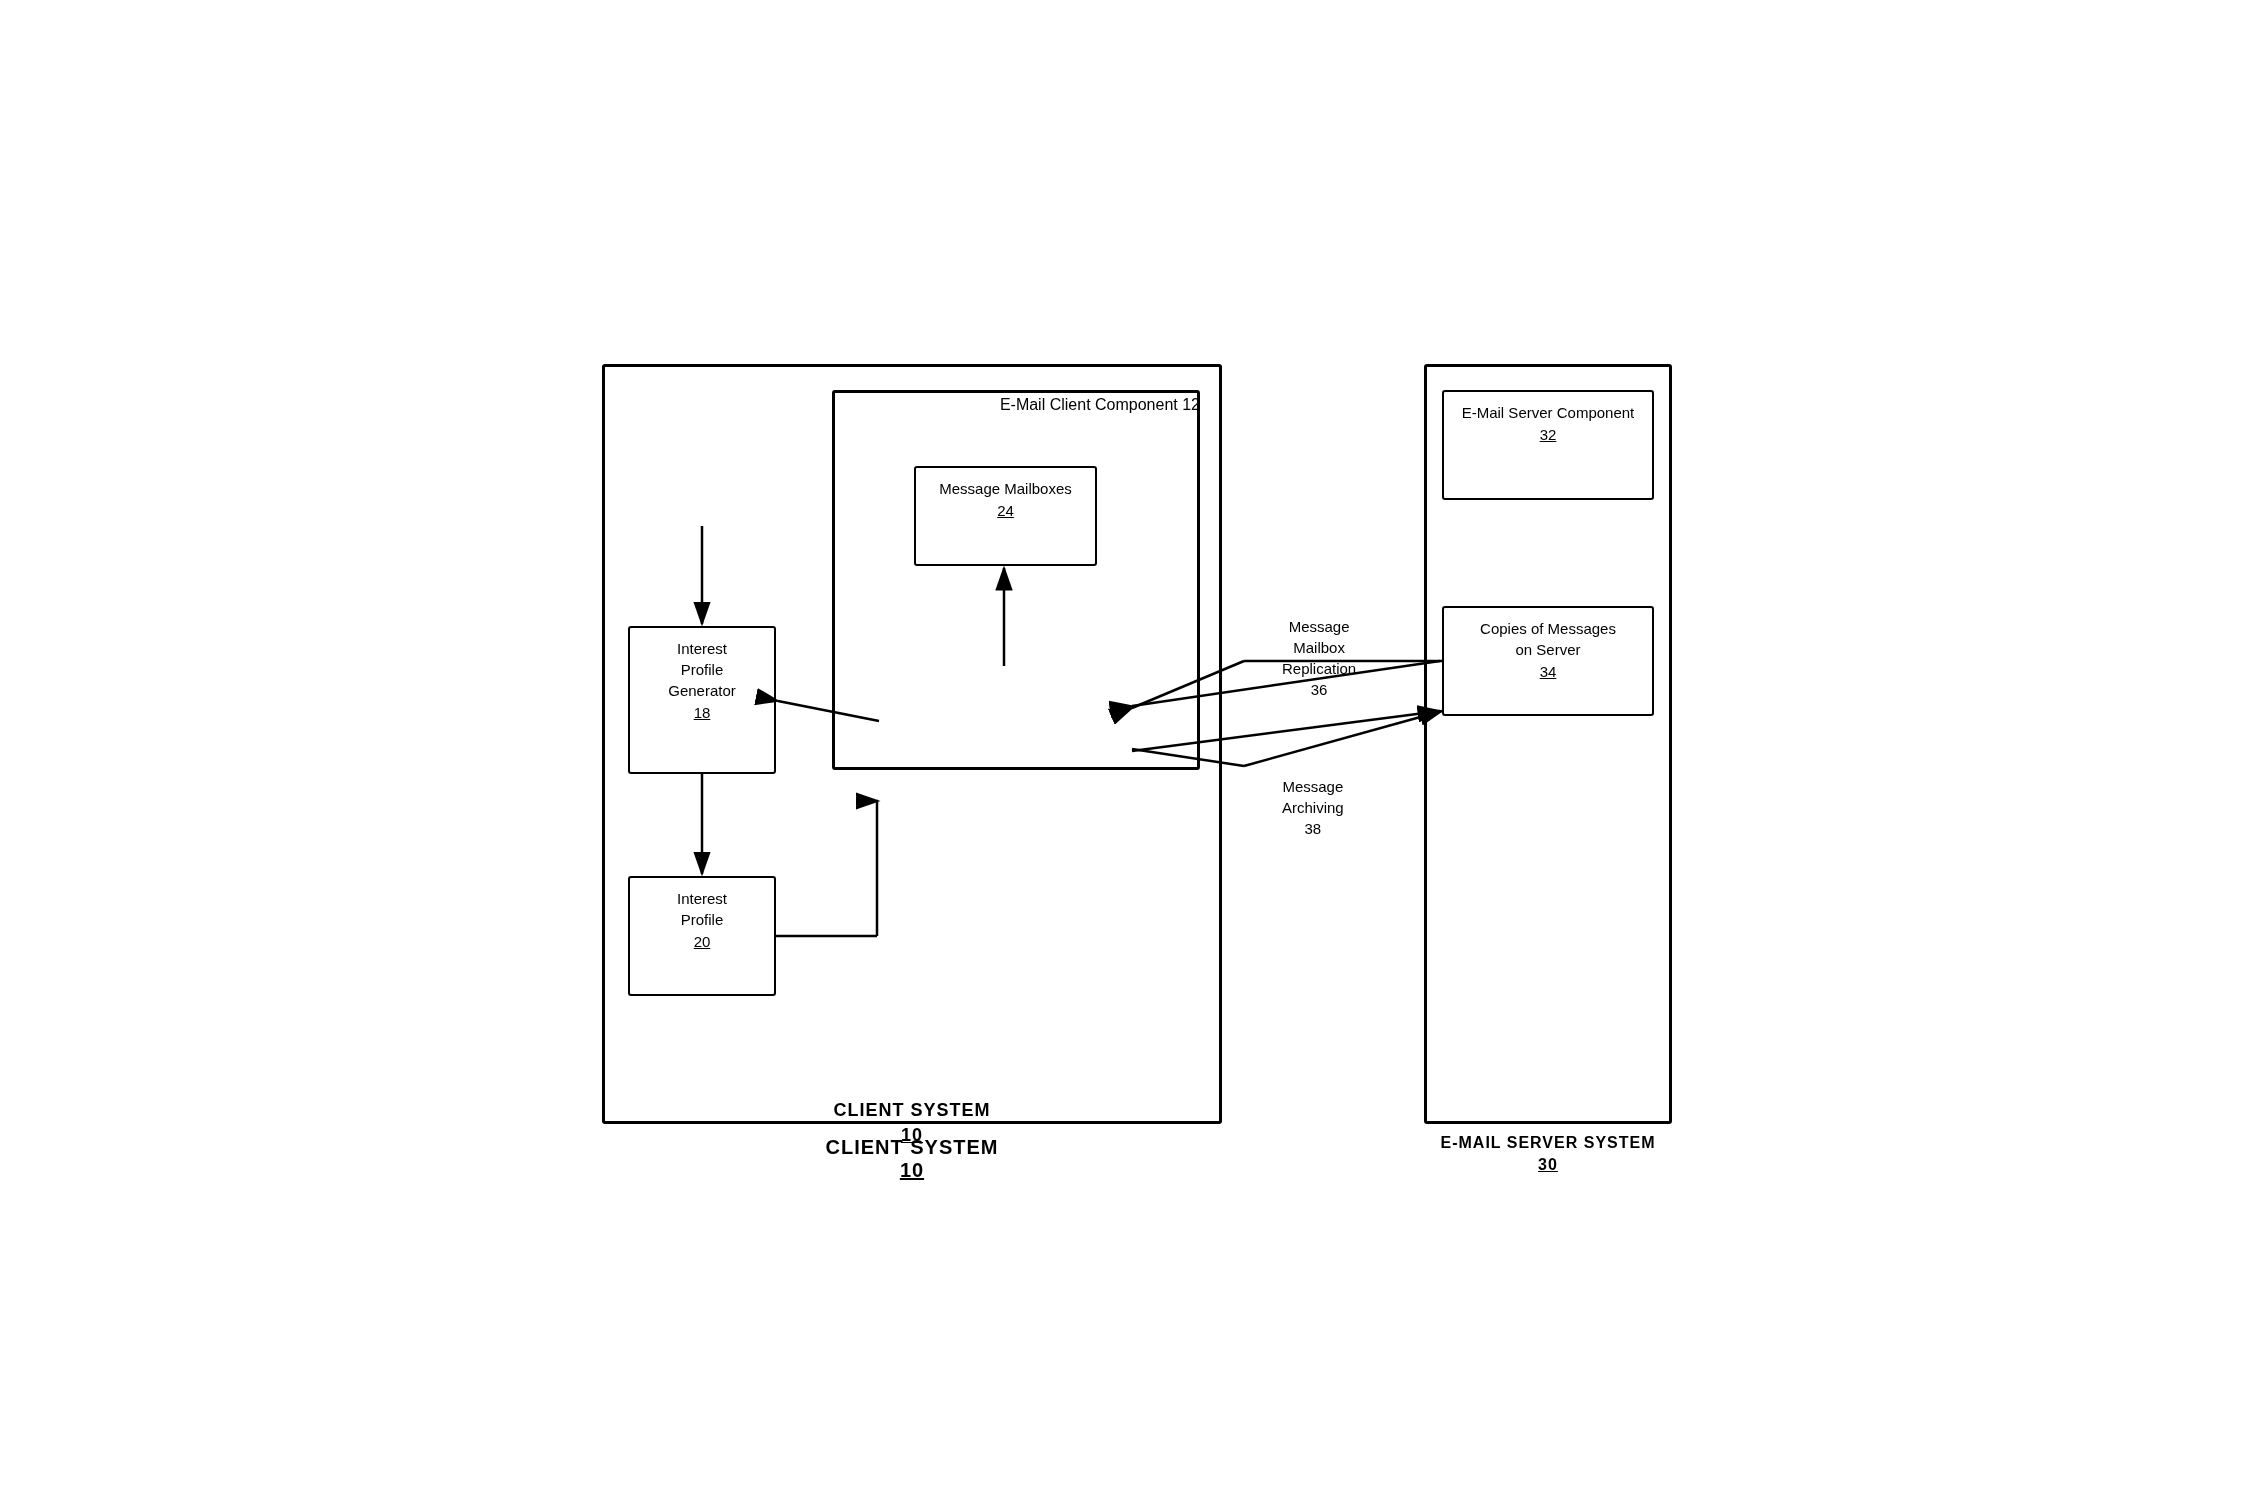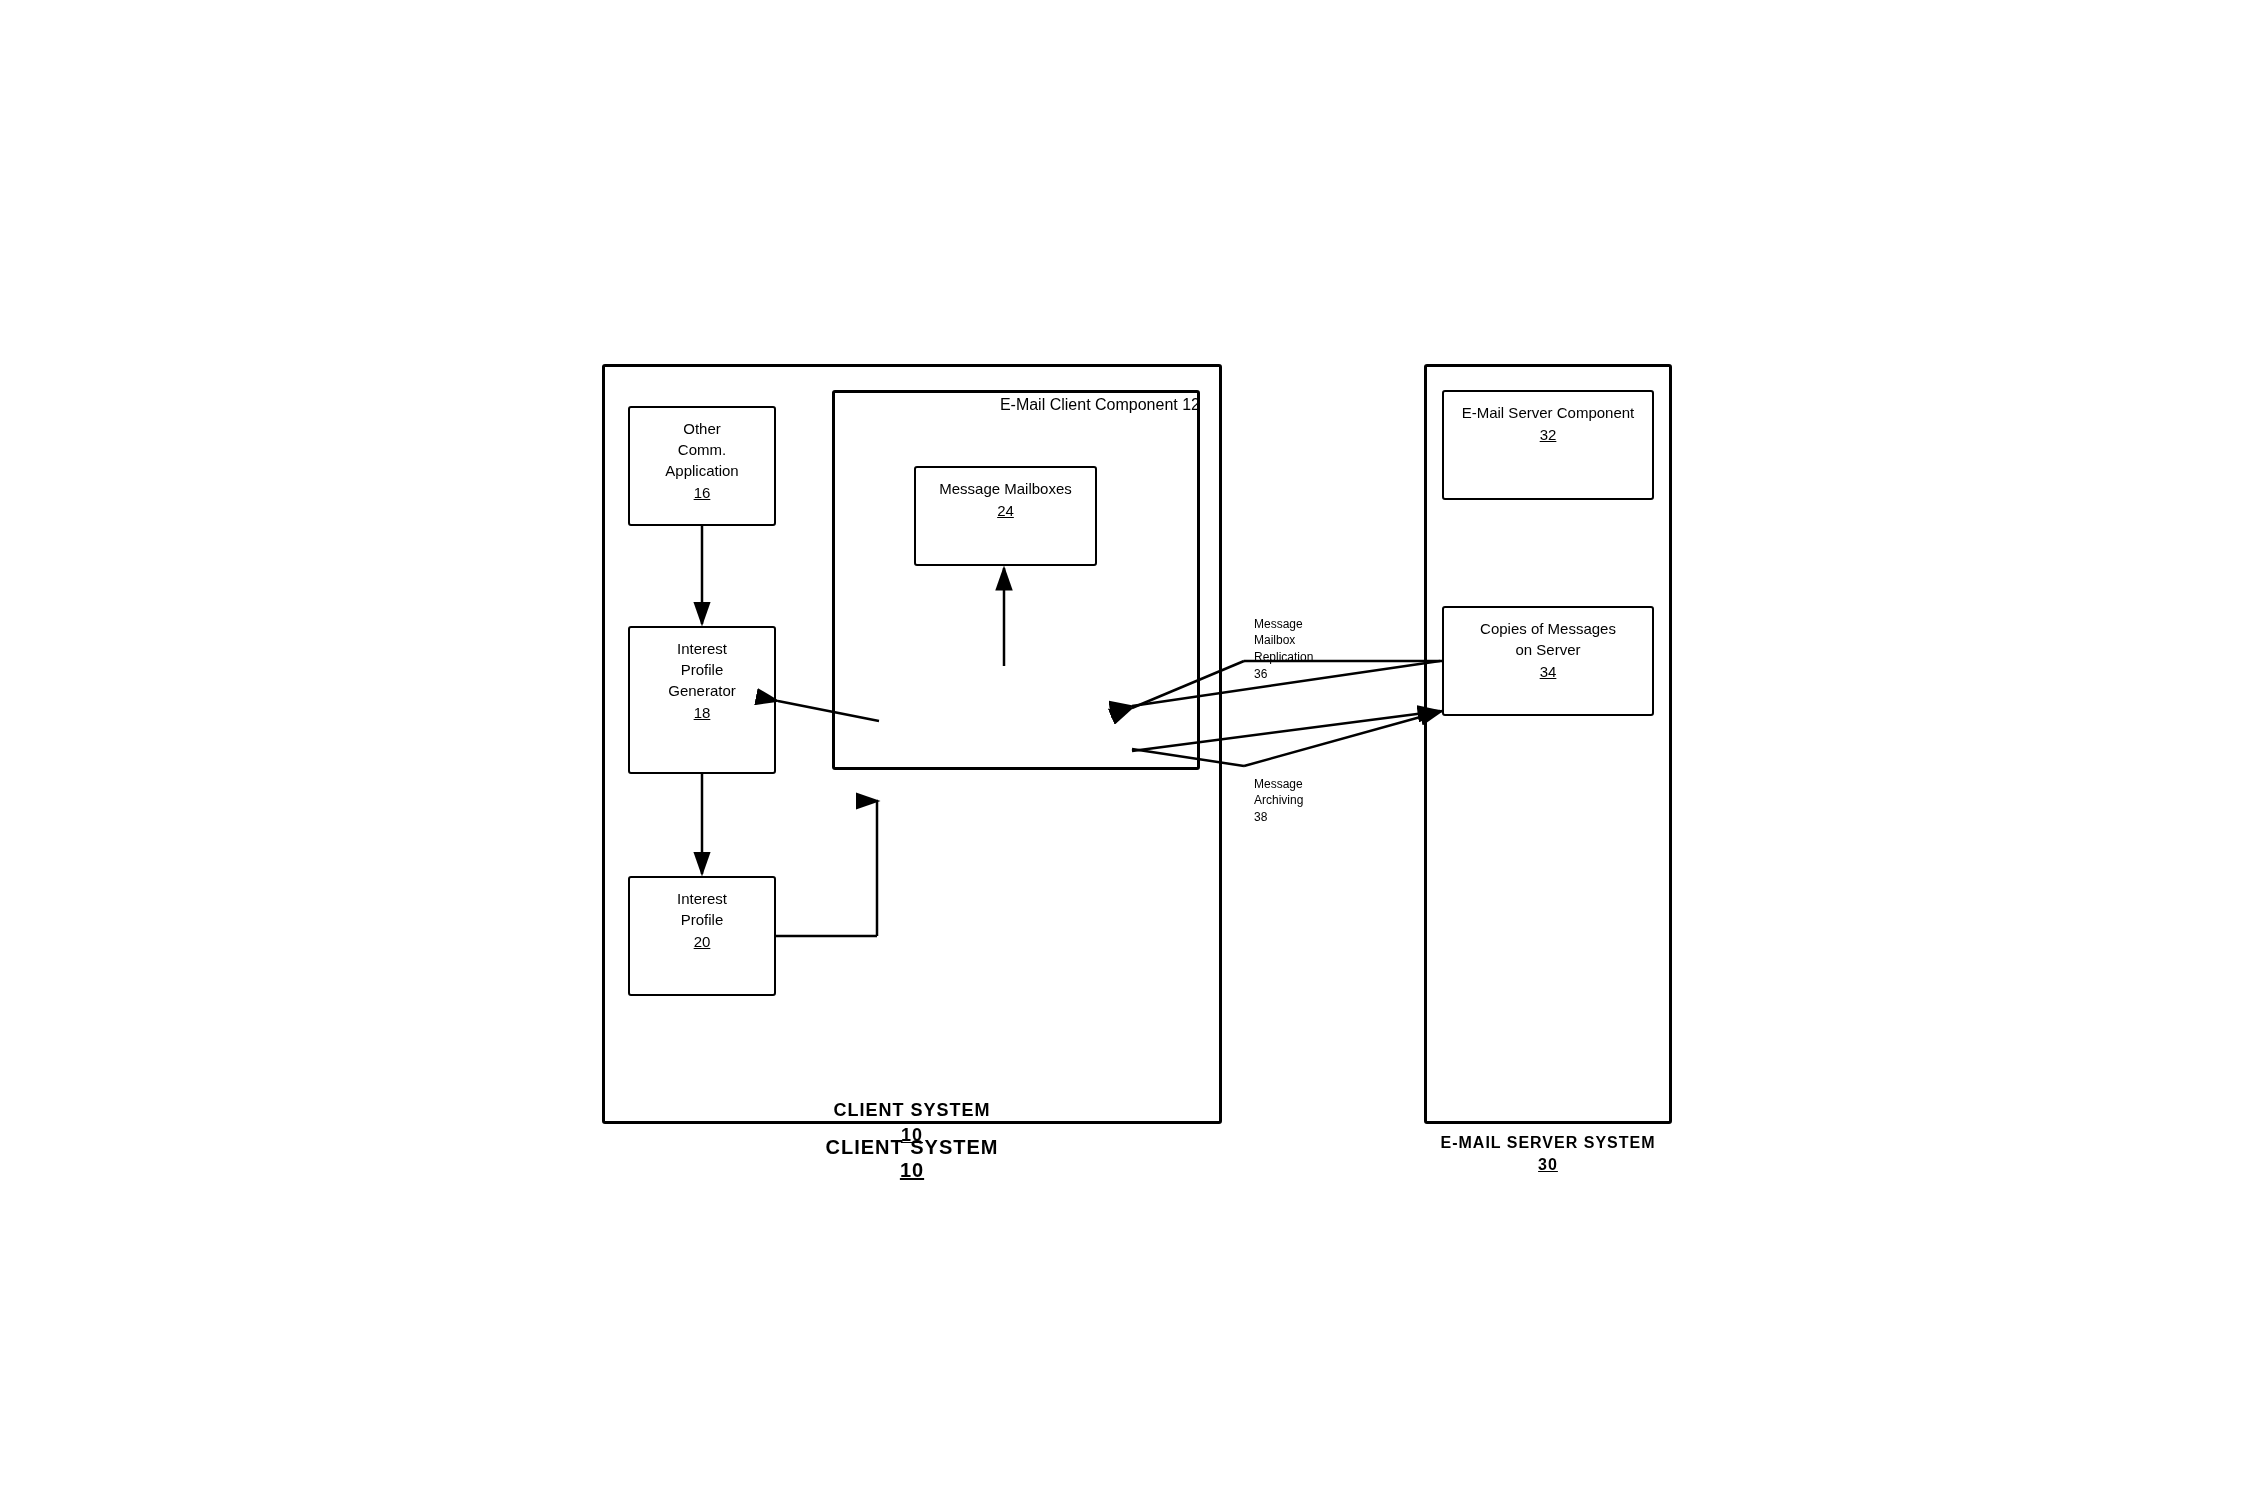--- a/index.html
+++ b/index.html
@@ -59,41 +59,36 @@
       font-weight: bold;
       letter-spacing: 1px;
     }
     .large-box-num {
       display: block;
       text-decoration: underline;
       margin-top: 4px;
     }
     .label-text {
       position: absolute;
-      font-size: 12px;
-      text-align: left;
+      font-size: 15px;
+      text-align: center;
       line-height: 1.4;
+      margin-left: 28px;
     }
   </style>
 </head>
 <body>
 
 <div class="diagram-wrapper">
 
   <div class="large-box" style="left:18px; top:18px; width:620px; height:760px;"></div>
   <div class="large-box" style="left:840px; top:18px; width:248px; height:760px;"></div>
 
   <div class="large-box" style="left:248px; top:44px; width:368px; height:380px;"></div>
 
-  <div class="box" style="left:44px; top:60px; width:148px; height:120px;">
-    <span class="title" style="white-space:pre-line;">Other
-Comm.
-Application</span>
-    <span class="num">16</span>
-  </div>
 
   <div class="box" style="left:44px; top:280px; width:148px; height:148px;">
     <span class="title" style="white-space:pre-line;">Interest
 Profile
 Generator</span>
     <span class="num">18</span>
   </div>
 
   <div class="box" style="left:44px; top:530px; width:148px; height:120px;">
     <span class="title" style="white-space:pre-line;">Interest

